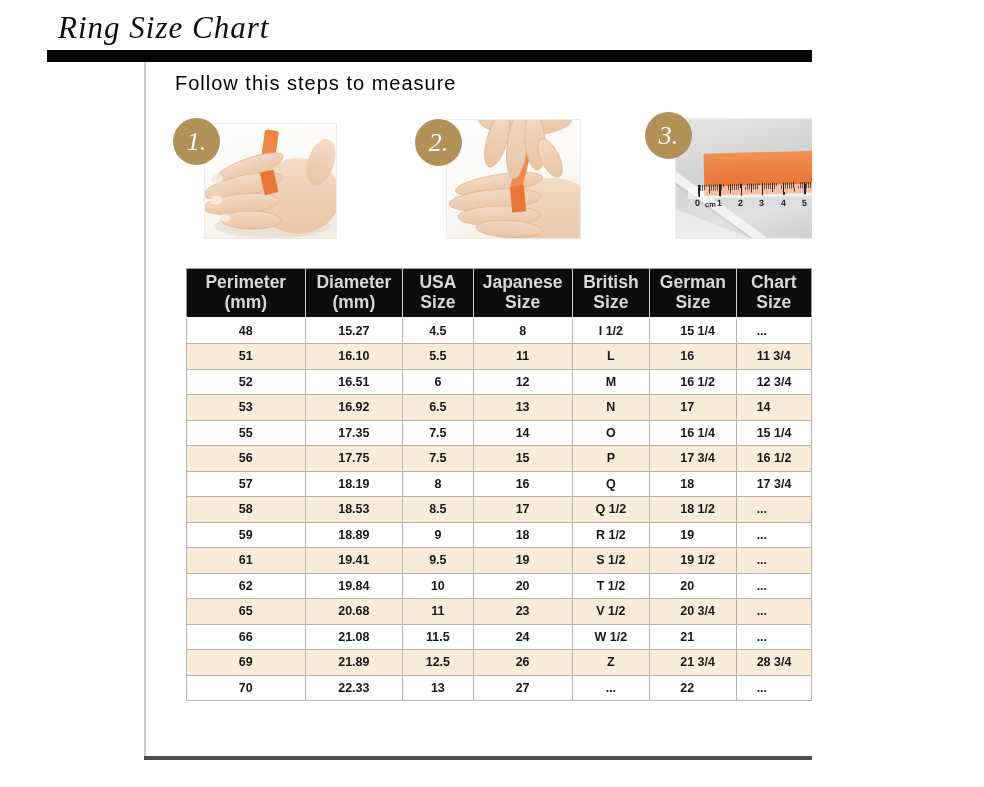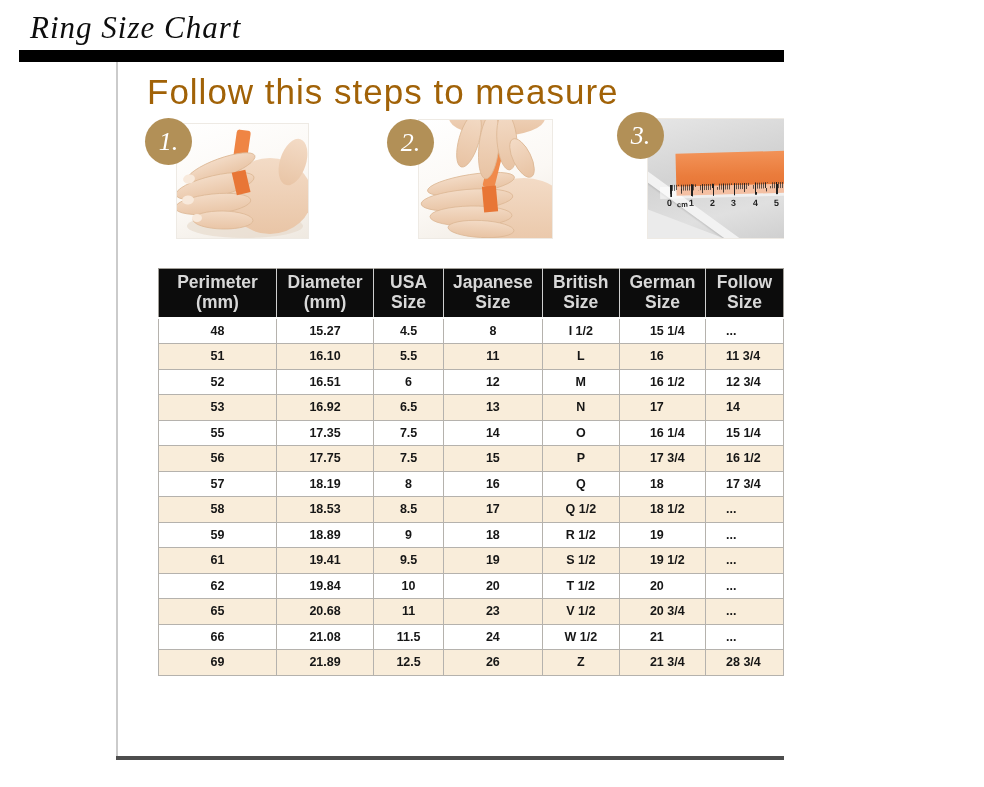--- a/index.html
+++ b/index.html
@@ -1,30 +1,30 @@
 <!DOCTYPE html>
 <html><head>
 <meta charset="utf-8">
 <style>
   html,body{margin:0;padding:0;background:#ffffff;}
   .page{position:relative;width:784px;height:787px;background:#ffffff;overflow:hidden;
-        font-family:"Liberation Sans","DejaVu Sans",sans-serif;}
+        font-family:"Liberation Sans","DejaVu Sans",sans-serif;margin-left:28px;}
 
   
   .page-title{position:absolute;left:30px;top:10px;font-family:"Liberation Serif","DejaVu Serif",serif;
               font-style:italic;font-size:31px;color:#0d0d0d;letter-spacing:1px;white-space:nowrap;}
   .title-bar{position:absolute;left:19px;top:50px;width:847px;height:12px;background:#000000;}
 
   
   .panel-left-line{position:absolute;left:116px;top:62px;width:2px;height:695px;background:#cbcbcb;}
   .panel-right-line{position:absolute;left:865px;top:62px;width:2px;height:695px;background:#cbcbcb;}
   .panel-bottom-bar{position:absolute;left:116px;top:756px;width:751px;height:4px;background:#4d4d4d;}
 
   
-  .steps-heading{position:absolute;left:147px;top:72px;font-size:35px;color:#a16207;letter-spacing:1px;white-space:nowrap;}
+  .steps-heading{position:absolute;left:147px;top:72px;font-size:20px;color:#000000;letter-spacing:1px;white-space:nowrap;}
   .step-badge{position:absolute;width:47px;height:47px;border-radius:50%;background:#b29057;z-index:5;
               display:flex;align-items:center;justify-content:center;
               font-family:"Liberation Serif","DejaVu Serif",serif;font-style:italic;font-size:26px;color:#ffffff;}
   .badge-1{left:145px;top:118px;}
   .badge-2{left:387px;top:119px;}
   .badge-3{left:617px;top:112px;}
 
   .photo{position:absolute;overflow:hidden;border:1px solid #eeeae4;
          background:linear-gradient(160deg,#ffffff 0%,#fbf8f4 55%,#efe9e1 100%);}
   .photo-1{left:176px;top:123px;width:131px;height:114px;}
@@ -168,21 +168,21 @@
         <col style="width:88px">
     </colgroup>
     <thead>
       <tr>
         <th><span>Perimeter</span><br><span>(mm)</span></th>
         <th><span>Diameter</span><br><span>(mm)</span></th>
         <th><span>USA</span><br><span>Size</span></th>
         <th><span>Japanese</span><br><span>Size</span></th>
         <th><span>British</span><br><span>Size</span></th>
         <th><span>German</span><br><span>Size</span></th>
-        <th><span>Follow</span><br><span>Size</span></th>
+        <th><span>Chart</span><br><span>Size</span></th>
       </tr>
     </thead>
     <tbody>
         <tr>
           <td class="col0">48</td>
           <td class="col1">15.27</td>
           <td class="col2">4.5</td>
           <td class="col3">8</td>
           <td class="col4">I 1/2</td>
           <td class="col5">15 1/4</td>
@@ -298,16 +298,25 @@
         </tr>
         <tr>
           <td class="col0">69</td>
           <td class="col1">21.89</td>
           <td class="col2">12.5</td>
           <td class="col3">26</td>
           <td class="col4">Z</td>
           <td class="col5">21 3/4</td>
           <td class="col6">28 3/4</td>
         </tr>
+        <tr>
+          <td class="col0">70</td>
+          <td class="col1">22.33</td>
+          <td class="col2">13</td>
+          <td class="col3">27</td>
+          <td class="col4">...</td>
+          <td class="col5">22</td>
+          <td class="col6">...</td>
+        </tr>
       </tbody>
   </table>
 
 </div>
 
 </body></html>

